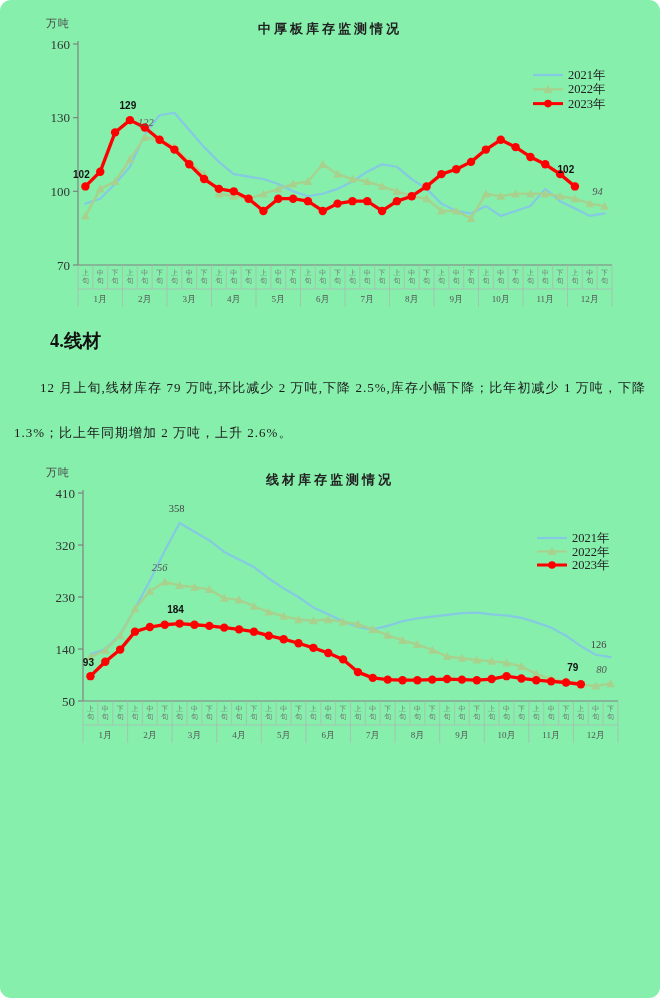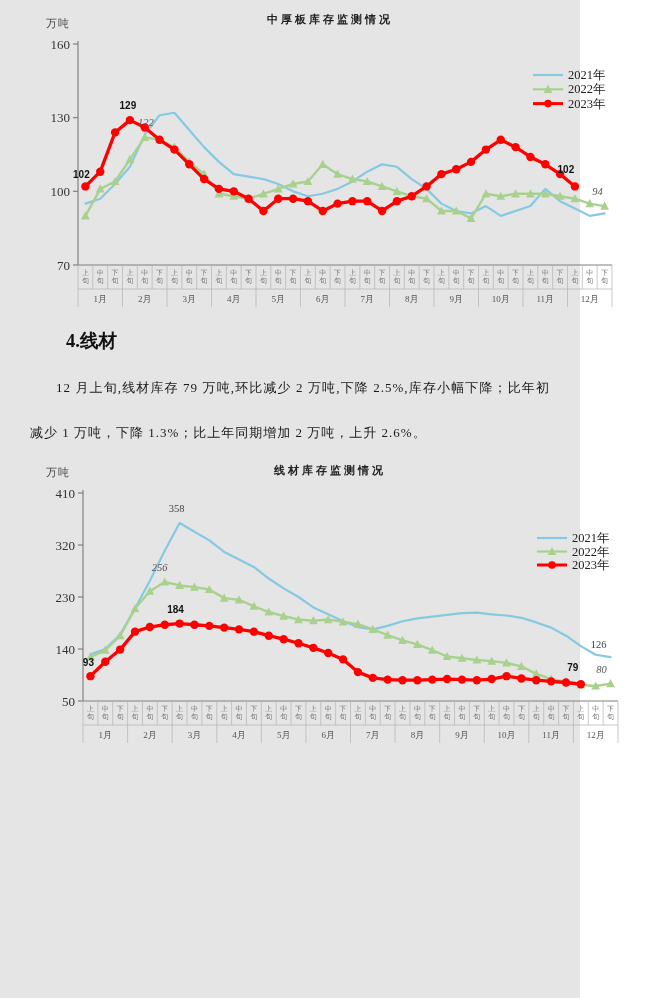--- a/index.html
+++ b/index.html
@@ -1,28 +1,28 @@
 <!DOCTYPE html>
 <html><head>
 <meta charset="utf-8">
 <style>
   html,body{margin:0;padding:0;background:#ffffff;}
   body{width:660px;height:998px;overflow:hidden;
        font-family:"Liberation Serif","DejaVu Serif",serif;color:#1a1a1a;}
-  .page{position:relative;width:580px;height:998px;background:#e5e5e5;}
+  .page{position:relative;width:660px;height:998px;background:#86efac;border-radius:11px;}
   .chart-block{position:relative;width:660px;}
   .chart-title{position:absolute;left:0;right:0;text-align:center;
-       font-weight:bold;font-size:11px;letter-spacing:3px;color:#222;}
+       font-weight:bold;font-size:13px;letter-spacing:3px;color:#222;margin-top:8px;}
   .chart-block.c1 .chart-title{top:12px;}
   .chart-block.c2 .chart-title{top:8px;}
   .chart-unit{position:absolute;font-size:11px;color:#444;letter-spacing:1px;}
   .chart-block.c1 .chart-unit{left:46px;top:16px;}
   .chart-block.c2 .chart-unit{left:46px;top:10px;}
   svg{display:block;}
-  .text-block{margin:0 30px;}
+  .text-block{margin:0 14px;}
   .text-block.s4{margin-top:16px;}
   .text-block.s5{margin-top:22px;}
   h2.sec-heading{font-size:18.5px;font-weight:bold;margin:0 0 12px 36px;color:#111;}
   p.sec-para{margin:0;font-size:13px;line-height:45px;letter-spacing:1px;
        text-align:justify;text-indent:2em;color:#1a1a1a;}
 </style>
 </head>
 <body>
 
 <div class="page">

